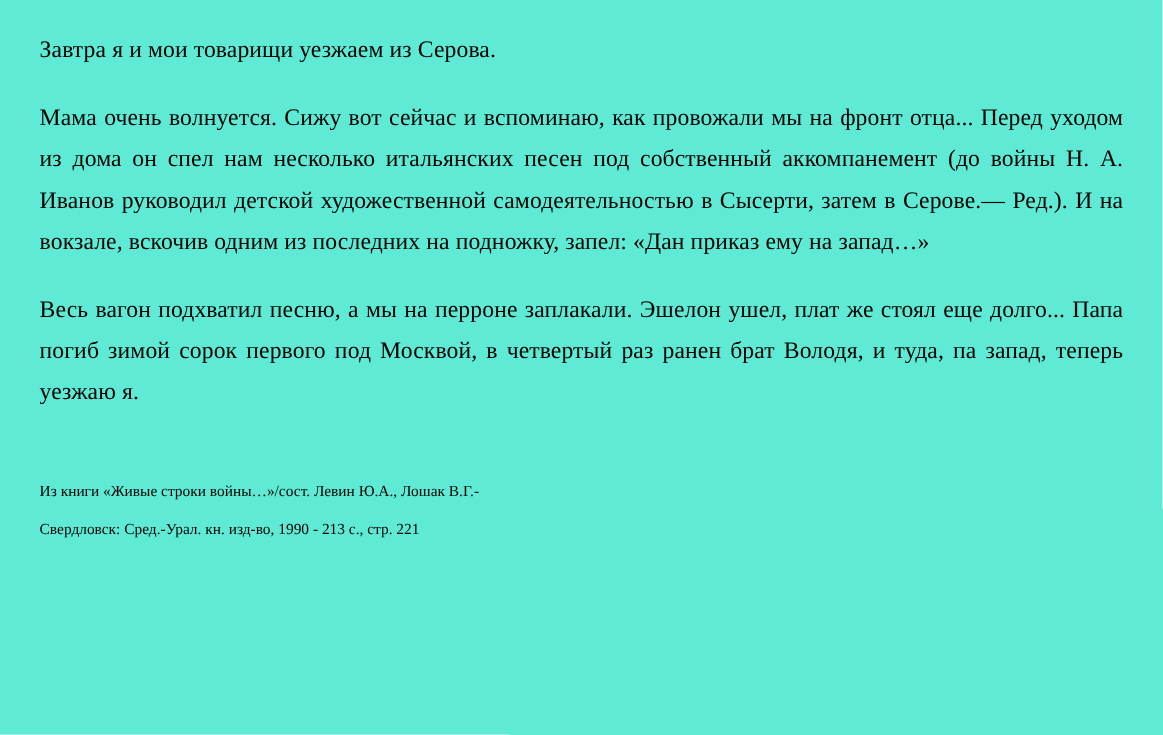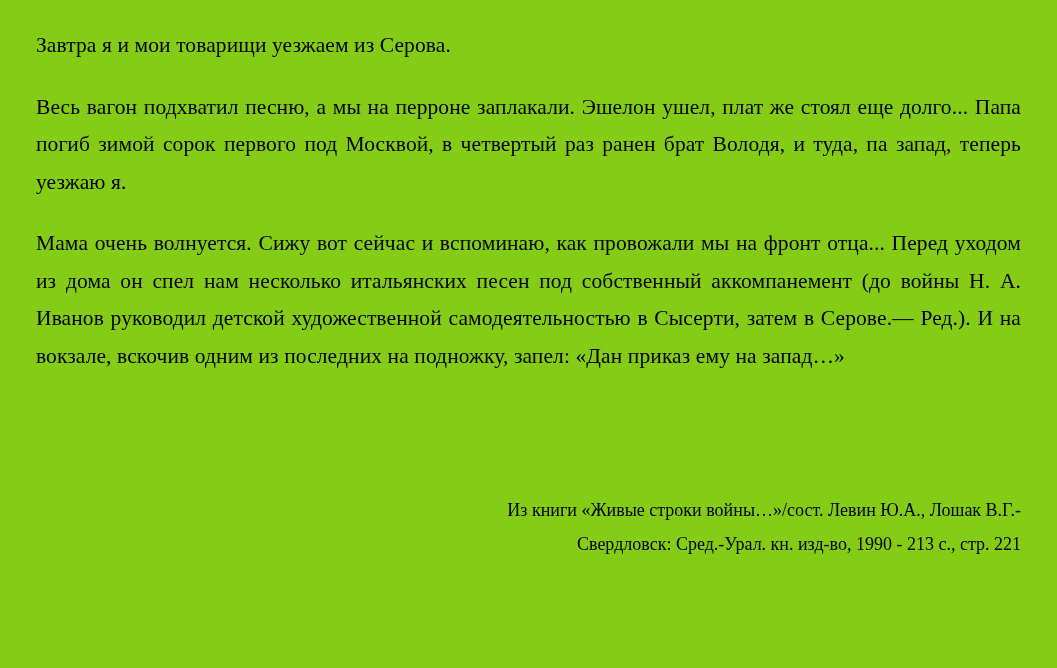--- a/index.html
+++ b/index.html
@@ -5,47 +5,47 @@
   html, body {
     margin: 0;
     padding: 0;
     background: #ffffff;
   }
   .page {
     position: relative;
     width: 1057px;
     height: 668px;
     box-sizing: border-box;
-    background: #84cc16;
+    background: #5eead4;
     color: #000000;
     padding: 27px 36px 0 36px;
     font-family: "Liberation Serif", "DejaVu Serif", serif;
     overflow: hidden;
   }
   .para {
     margin: 0 0 24px 0;
     font-size: 21.5px;
     line-height: 37.5px;
     text-align: justify;
     letter-spacing: 0.1px;
   }
   .para.first-line {
     text-align: left;
   }
   .source {
-    margin-top: 118px;
-    font-size: 18px;
+    margin-top: 56px;
+    font-size: 14px;
     line-height: 34px;
-    text-align: right;
+    text-align: left;
   }
 </style>
 </head>
 <body>
 
 <div class="page">
   <p class="para first-line">Завтра я и мои товарищи уезжаем из Серова.</p>
+  <p class="para">Мама очень волнуется. Сижу вот сейчас и вспоминаю, как провожали мы на фронт отца... Перед уходом из дома он спел нам несколько итальянских песен под собственный аккомпанемент (до войны Н. А. Иванов руководил детской художественной самодеятельностью в Сысерти, затем в Серове.— Ред.). И на вокзале, вскочив одним из последних на подножку, запел: «Дан приказ ему на запад…»</p>
   <p class="para">Весь вагон подхватил песню, а мы на перроне заплакали. Эшелон ушел, плат же стоял еще долго... Папа погиб зимой сорок первого под Москвой, в четвертый раз ранен брат Володя, и туда, па запад, теперь уезжаю я.</p>
-  <p class="para">Мама очень волнуется. Сижу вот сейчас и вспоминаю, как провожали мы на фронт отца... Перед уходом из дома он спел нам несколько итальянских песен под собственный аккомпанемент (до войны Н. А. Иванов руководил детской художественной самодеятельностью в Сысерти, затем в Серове.— Ред.). И на вокзале, вскочив одним из последних на подножку, запел: «Дан приказ ему на запад…»</p>
   <div class="source">
     <div>Из книги «Живые строки войны…»/сост. Левин Ю.А., Лошак В.Г.-</div>
     <div>Свердловск: Сред.-Урал. кн. изд-во, 1990 - 213 с., стр. 221</div>
   </div>
 </div>
 
 </body></html>

